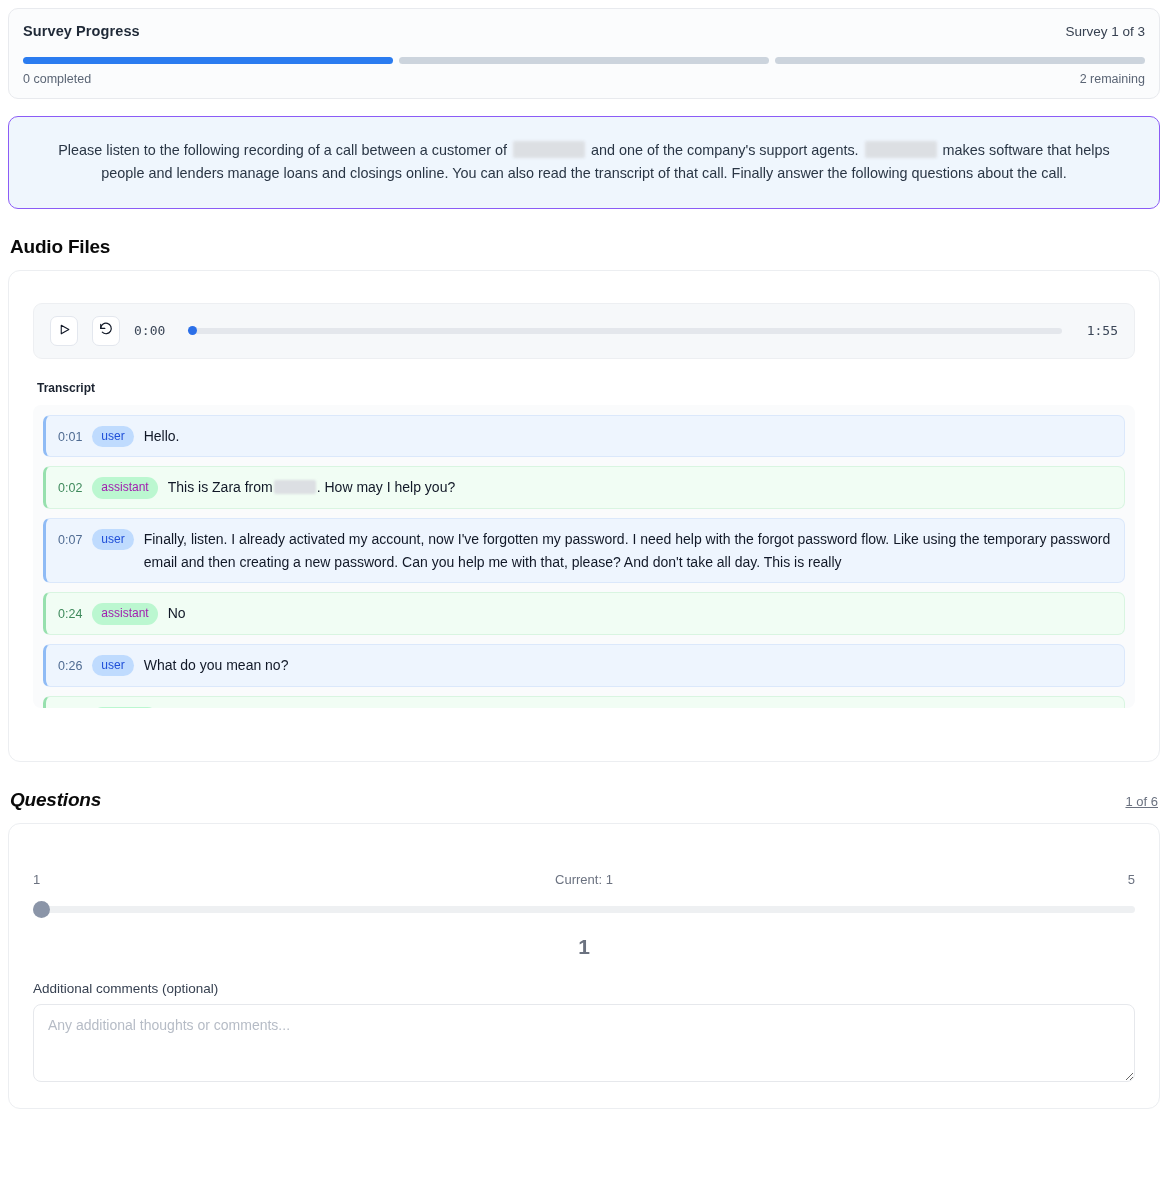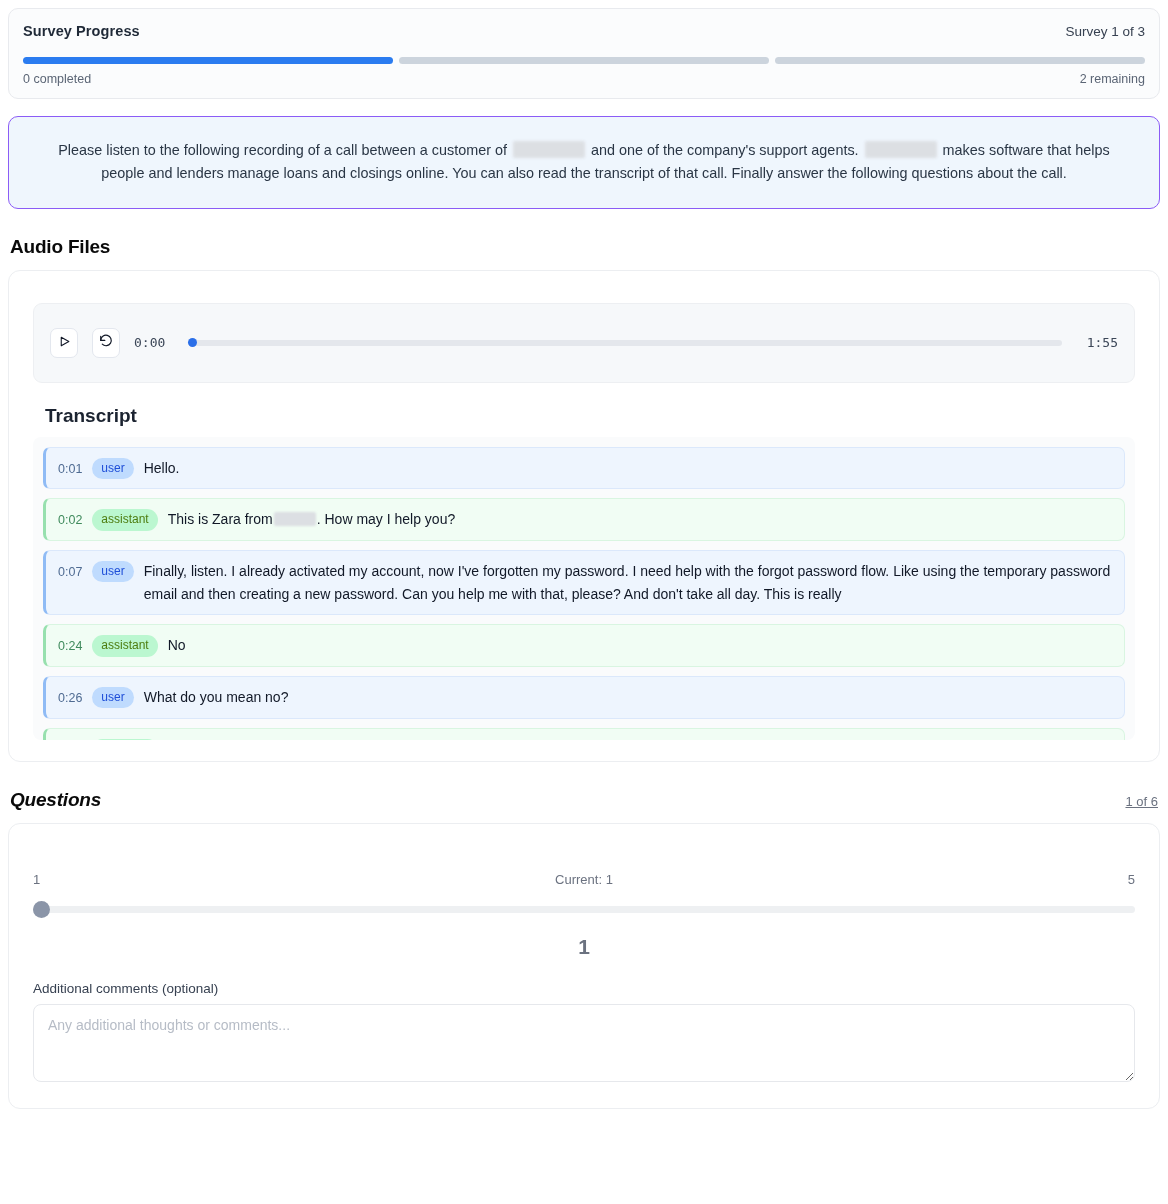--- a/index.html
+++ b/index.html
@@ -89,21 +89,21 @@
     height: 492px;
     overflow: hidden;
   }
   .player {
     display: flex;
     align-items: center;
     gap: 14px;
     border: 1px solid #edeff2;
     border-radius: 9px;
     background: #f6f8fa;
-    padding: 24px 16px;
+    padding: 12px 16px;
     margin-top: 10px;
   }
   .pbtn {
     width: 28px; height: 30px;
     border: 1px solid #e3e7ee;
     border-radius: 7px;
     background: #ffffff;
     display: flex; align-items: center; justify-content: center;
     cursor: pointer;
     padding: 0;
@@ -120,24 +120,24 @@
   .seekthumb {
     position: absolute;
     left: 2px;
     width: 9px; height: 9px;
     border-radius: 50%;
     background: #2b6fe8;
     cursor: pointer;
   }
 
   .transcript-label {
-    font-size: 19px;
+    font-size: 12px;
     font-weight: 700;
     color: #1b2330;
-    margin: 22px 0 10px 12px;
+    margin: 22px 0 10px 4px;
   }
   .transcript-scroll {
     background: #fafbfc;
     border-radius: 8px;
     height: 303px;
     overflow: hidden;
     padding: 10px 10px 0 10px;
   }
   .trow {
     display: flex;
@@ -164,21 +164,21 @@
   .trow.assistant .ts { color: #3f8a5c; }
   .pill {
     flex: 0 0 auto;
     font-size: 12px;
     border-radius: 11px;
     padding: 2px 9px;
     line-height: 1.45;
     margin-top: 1px;
   }
   .trow.user .pill { background: #bfdbfe; color: #1f4fd8; }
-  .trow.assistant .pill { background: #bbf7d0; color: #4d7c0f; }
+  .trow.assistant .pill { background: #bbf7d0; color: #a21caf; }
   .ttext { color: #111827; }
   .redact-sm {
     display: inline-block;
     vertical-align: -2px;
     width: 42px; height: 14px;
     border-radius: 2px;
     background: #dcdfe3;
     filter: blur(1.3px);
     margin: 0 1px;
   }

